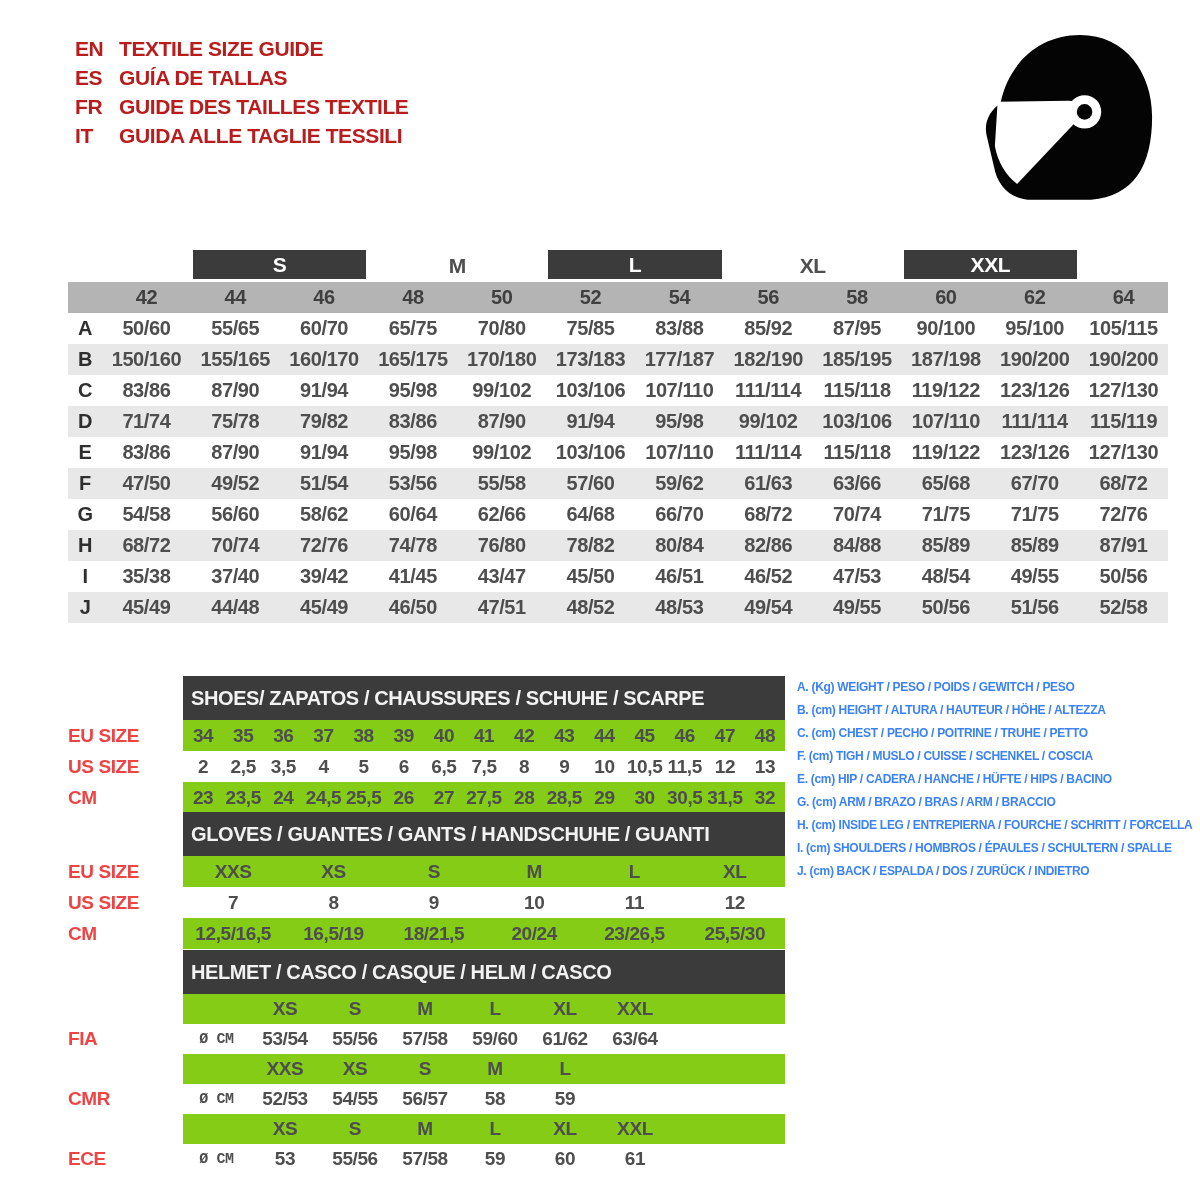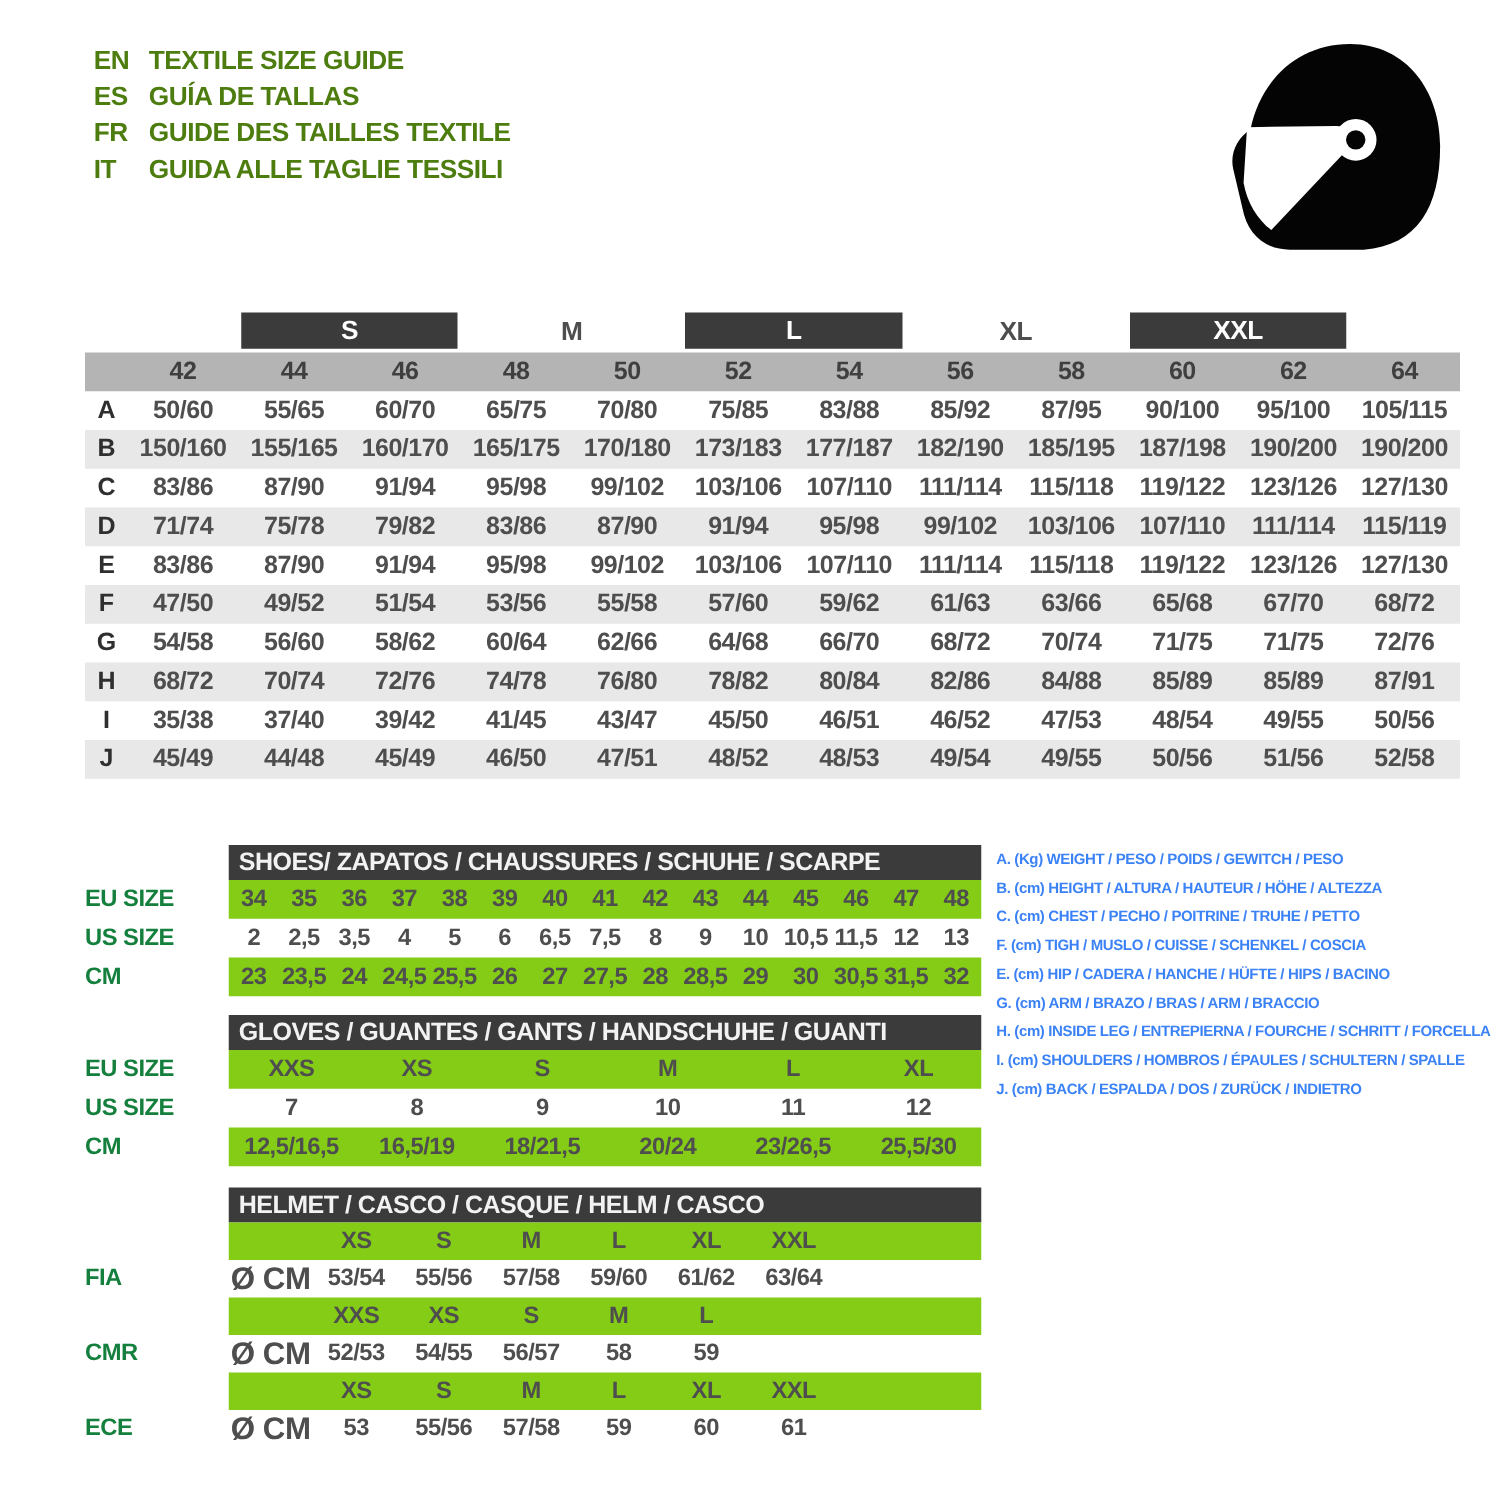--- a/index.html
+++ b/index.html
@@ -4,21 +4,21 @@
 <style>
   html,body{margin:0;padding:0;}
   body{
     position:relative;width:1200px;height:1200px;background:#ffffff;
     font-family:"Liberation Sans", sans-serif;font-weight:bold;
     color:#4e4e4e;letter-spacing:-0.4px;overflow:hidden;
   }
 
   
   .lang-block{position:absolute;left:75px;top:34px;}
-  .lang-line{display:flex;font-size:21px;line-height:29px;color:#4d7c0f;}
+  .lang-line{display:flex;font-size:21px;line-height:29px;color:#b91c1c;}
   .lang-code{width:44px;flex:0 0 44px;}
   .lang-title{white-space:nowrap;}
 
   
   .helmet-icon{position:absolute;left:972px;top:24px;width:190px;height:185px;}
 
   
   .main-table{position:absolute;left:68px;top:250px;width:1100px;}
   .band-row{display:flex;height:32px;}
   .band-spacer-left{width:122.8px;flex:0 0 122.8px;}
@@ -29,31 +29,31 @@
   .mrow{display:flex;height:31px;}
   .mrow.stripe{background:#e8e8e8;}
   .mlabel{width:34px;flex:0 0 34px;display:flex;align-items:center;justify-content:center;font-size:20px;color:#2f2f2f;}
   .mcell{flex:1;display:flex;align-items:center;justify-content:center;font-size:20px;white-space:nowrap;}
 
   
   .sec{position:absolute;left:68px;width:717px;}
   .sec-shoes{top:676px;}
   .sec-gloves{top:812px;}
   .sec-helmet{top:950px;}
-  .sec-header{margin-left:115px;height:28px;background:#3b3b3b;color:#f2f2f2;
+  .sec-header{margin-left:115px;height:44px;background:#3b3b3b;color:#f2f2f2;
     display:flex;align-items:center;padding-left:8px;font-size:20px;white-space:nowrap;box-sizing:border-box;}
   .srow{display:flex;height:31px;}
-  .srow-label{width:115px;flex:0 0 115px;display:flex;align-items:center;font-size:19px;color:#15803d;}
+  .srow-label{width:115px;flex:0 0 115px;display:flex;align-items:center;font-size:19px;color:#ef4444;}
   .srow-data{flex:1;display:flex;}
   .srow-data.gray{background:#84cc16;}
   .scell{flex:1;display:flex;align-items:center;justify-content:center;font-size:19px;white-space:nowrap;}
 
   
   .hrow{display:flex;height:30px;}
-  .hcell-ocm{width:67px;flex:0 0 67px;display:flex;align-items:center;justify-content:center;font-size:25px;}
+  .hcell-ocm{width:67px;flex:0 0 67px;display:flex;align-items:center;justify-content:center;font-size:15px;font-family:Liberation Mono, monospace;}
   .hcell{width:70px;flex:0 0 70px;display:flex;align-items:center;justify-content:center;font-size:19px;white-space:nowrap;}
   .hfill{flex:1;}
 
   
   .legend{position:absolute;left:797px;top:676px;width:400px;}
   .legend-line{font-size:12px;line-height:23px;color:#3b82f6;letter-spacing:-0.3px;}
 </style>
 </head>
 <body>
 

